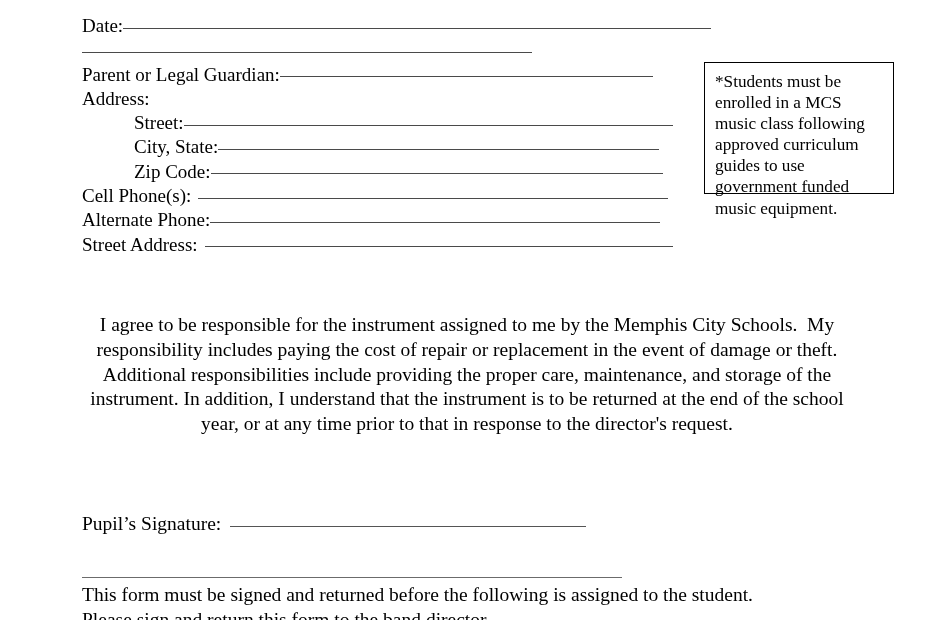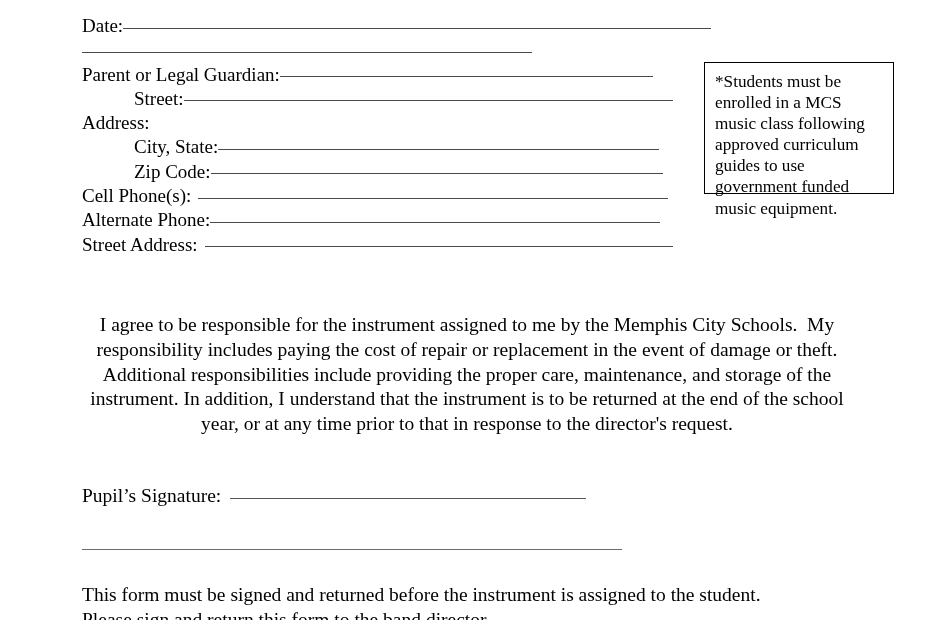--- a/index.html
+++ b/index.html
@@ -84,21 +84,21 @@
     font-size: 19.5px;
     line-height: 24.8px;
     text-align: center;
     white-space: pre-wrap;
   }
 
   
   .signatures {
     position: absolute;
     left: 82px;
-    top: 484px;
+    top: 512px;
     width: 600px;
   }
   .sig-row {
     height: 24.3px;
     line-height: 24.3px;
     font-size: 19.5px;
     white-space: nowrap;
   }
   .sig-row .rule {
     display: inline-block;
@@ -141,26 +141,26 @@
     </div>
 
     <div class="field-row">
       <span class="rule" style="width: 450px;"></span>
     </div>
 
     <div class="field-row">
       <span class="label">Parent or Legal Guardian:</span><span class="rule" style="width: 373px;"></span>
     </div>
 
+    <div class="field-row plain">
+      <span class="label">Address:</span>
+    </div>
+
     <div class="field-row indent">
       <span class="label">Street:</span><span class="rule" style="width: 489px;"></span>
-    </div>
-
-    <div class="field-row plain">
-      <span class="label">Address:</span>
     </div>
 
     <div class="field-row indent">
       <span class="label">City, State:</span><span class="rule" style="width: 441px;"></span>
     </div>
 
     <div class="field-row indent">
       <span class="label">Zip Code:</span><span class="rule" style="width: 452px;"></span>
     </div>
 
@@ -186,17 +186,17 @@
   <div class="agreement">I agree to be responsible for the instrument assigned to me by the Memphis City Schools.  My responsibility includes paying the cost of repair or replacement in the event of damage or theft.  Additional responsibilities include providing the proper care, maintenance, and storage of the instrument. In addition, I understand that the instrument is to be returned at the end of the school year, or at any time prior to that in response to the director's request.</div>
 
   <div class="signatures">
     <div class="sig-row">
       <span class="label">Pupil’s Signature:</span><span class="rule" id="pupil-rule" style="width: 356px;"></span>
     </div>
     <div class="long-rule"></div>
   </div>
 
   <div class="footer">
-    <div class="line">This form must be signed and returned before the instrument is assigned to the student.</div>
+    <div class="line">This form must be signed and returned before the following is assigned to the student.</div>
     <div class="line">Please sign and return this form to the band director.</div>
   </div>
 
 </div>
 
 </body></html>

